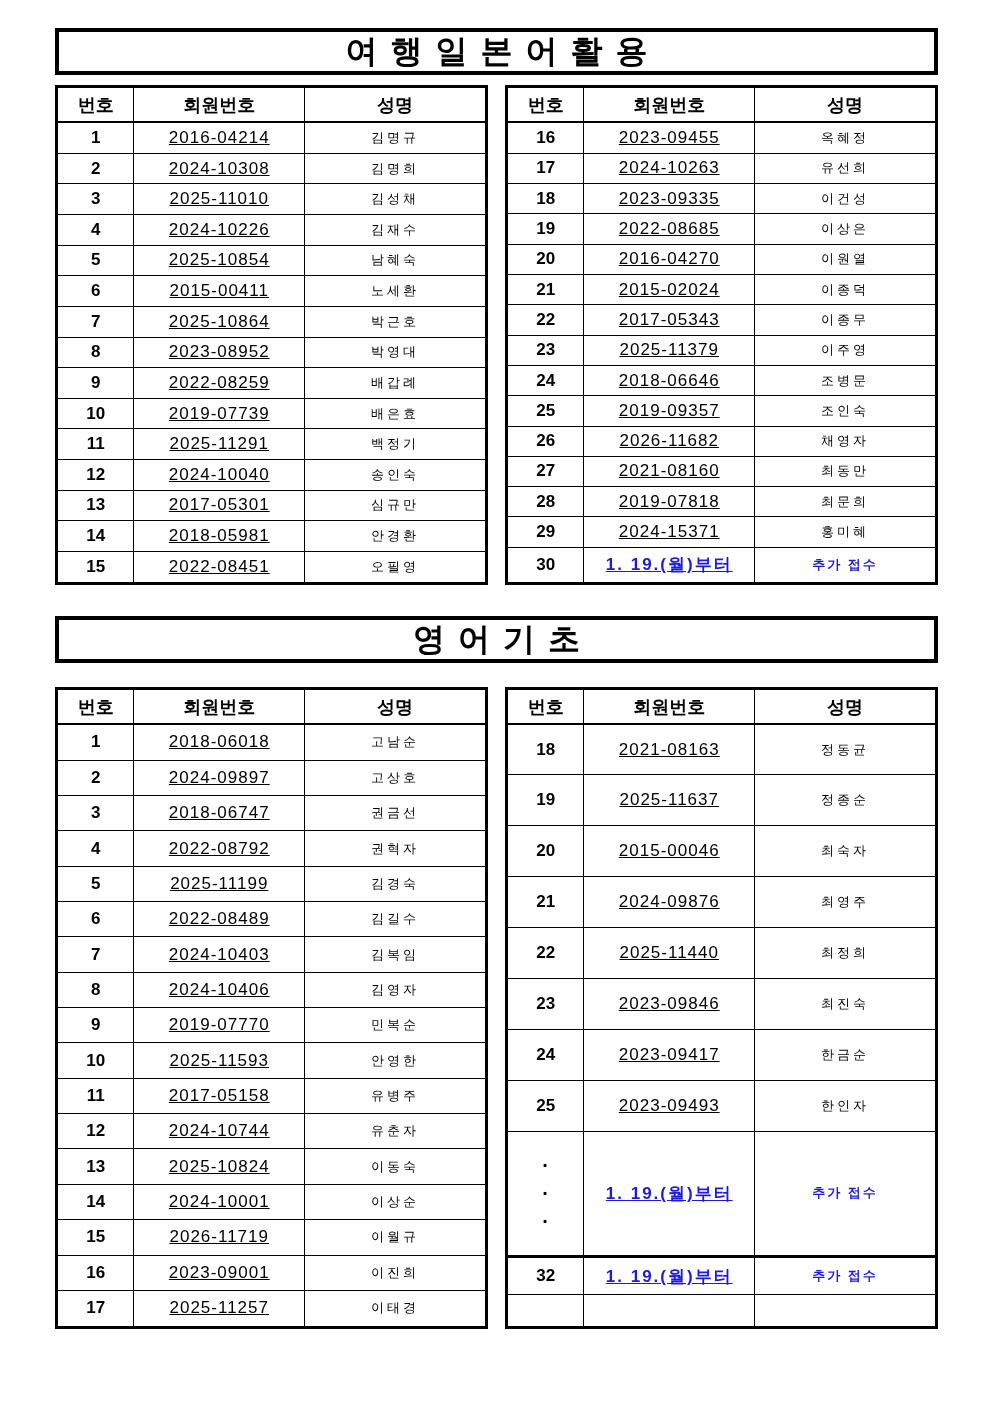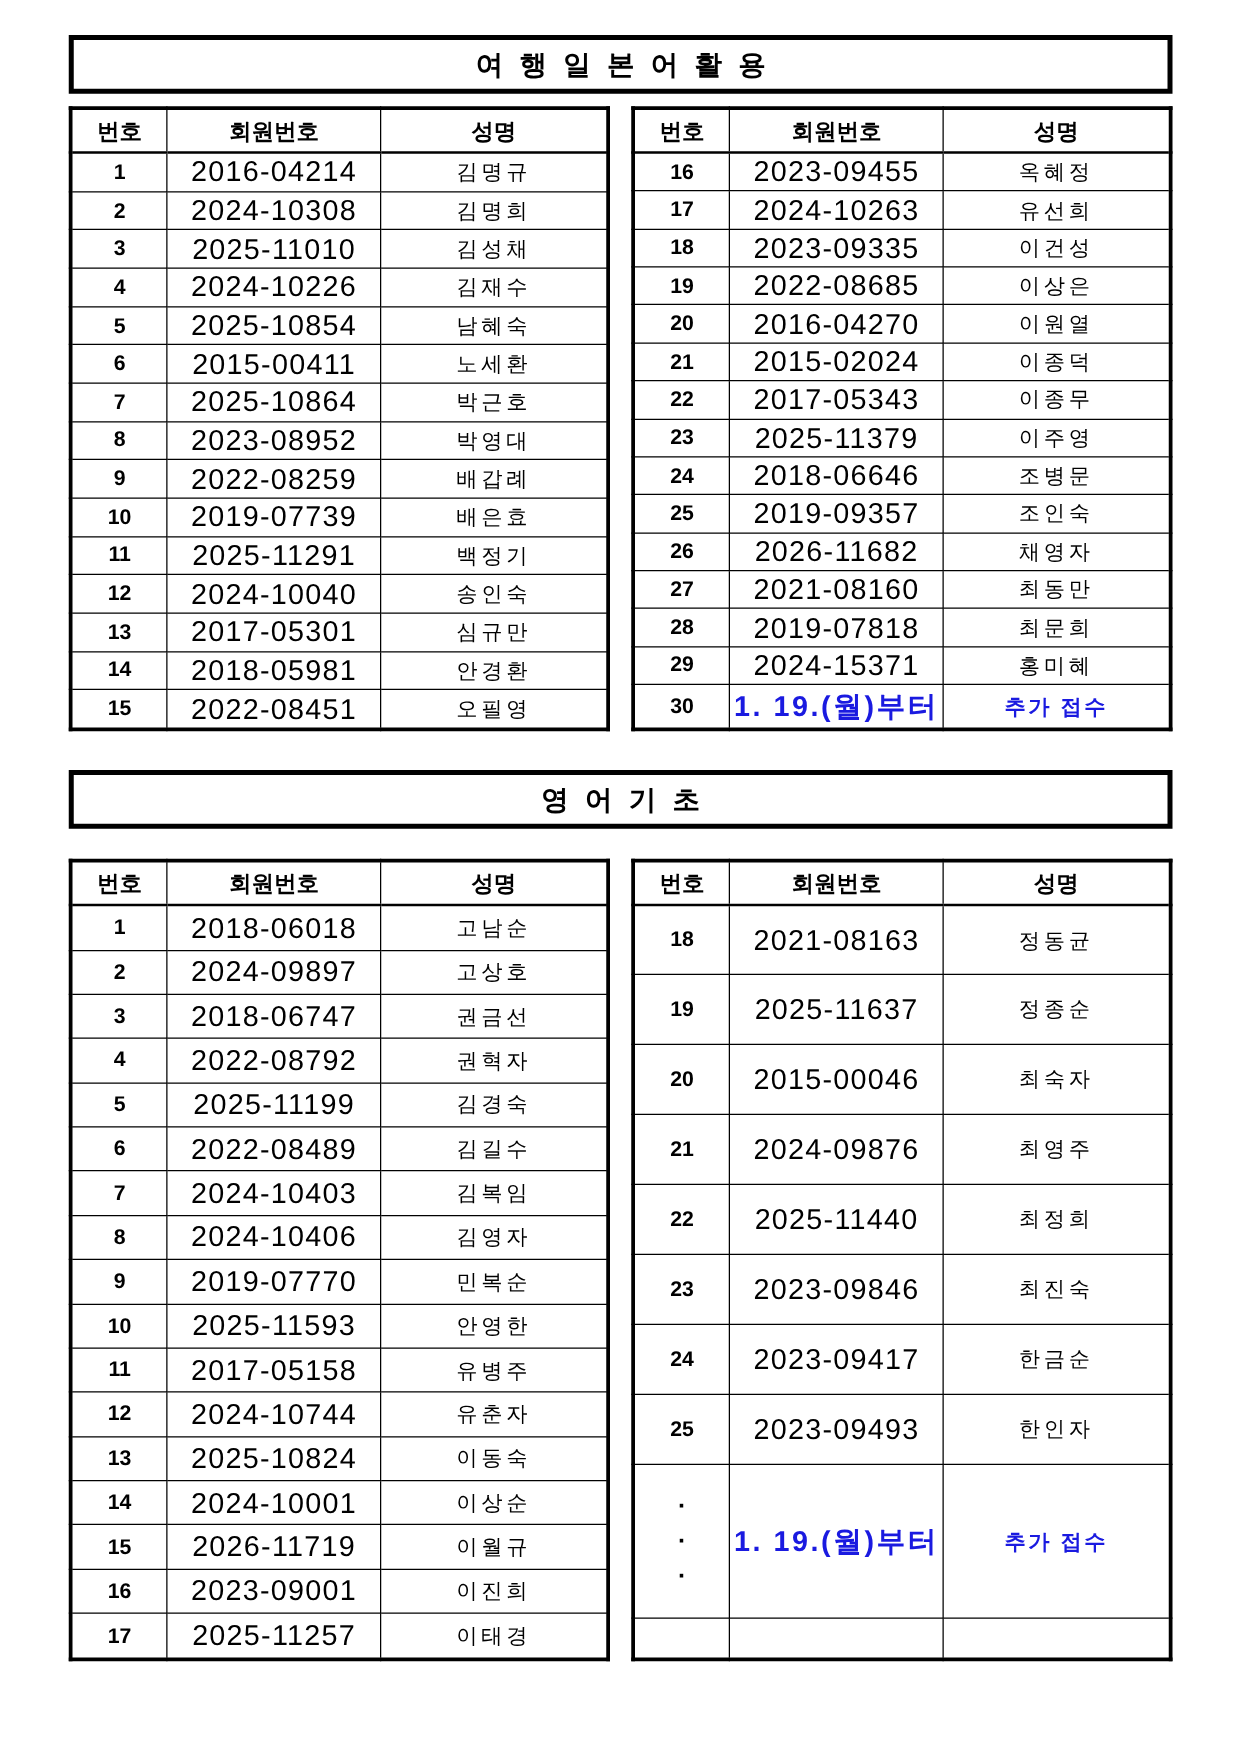--- a/index.html
+++ b/index.html
@@ -9,21 +9,21 @@
     background:#ffffff;
     font-family:"Liberation Sans", sans-serif;
     color:#000;
   }
   .title-box {
     position:absolute;
     left:55px; width:883px; height:47px;
     border:4px solid #000;
     box-sizing:border-box;
     display:flex; align-items:center; justify-content:center;
-    font-size:22px; font-weight:bold;
+    font-size:32px; font-weight:bold;
     letter-spacing:13px; text-indent:13px;
     white-space:nowrap;
   }
   #title1 { top:28px; }
   #title2 { top:616px; }
 
   .tbl {
     position:absolute;
     border-collapse:collapse;
     table-layout:fixed;
@@ -43,22 +43,22 @@
     overflow:hidden;
   }
   .tbl thead th {
     height:33px;
     font-size:18px;
     font-weight:bold;
     border-bottom:2px solid #000;
     text-align:center;
   }
   td.c-no   { font-size:17px; font-weight:bold; }
-  td.c-mem  { font-size:23px; letter-spacing:1px; }
-  td.c-name { font-size:17px; letter-spacing:3px; }
+  td.c-mem  { font-size:17px; letter-spacing:1px;text-decoration:underline; }
+  td.c-name { font-size:13px; letter-spacing:3px; }
 
   
   tr.hl td.c-mem, tr.hl td.c-name,
   td.blue { color:var(--accent); font-weight:bold; letter-spacing:2px;margin-top:28px; }
 
   
   #t2-right tbody.data-rows tr { height:36px; }
   tr.tall-row td { height:auto; }
   .dots-col {
     display:flex; flex-direction:column;
@@ -425,20 +425,25 @@
         <td class="c-no">
           <div class="dots-col">
             <span>·</span>
             <span>·</span>
             <span>·</span>
           </div>
         </td>
         <td class="c-mem blue">1. 19.(월)부터</td>
         <td class="c-name blue">추가 접수</td>
       </tr>
+      <tr class="row32">
+        <td class="c-no">32</td>
+        <td class="c-mem blue">1. 19.(월)부터</td>
+        <td class="c-name blue">추가 접수</td>
+      </tr>
       <tr class="empty-row">
         <td class="c-no"></td>
         <td class="c-mem"></td>
         <td class="c-name"></td>
       </tr>
     </tbody>
   </table>
 
 </div>
 

